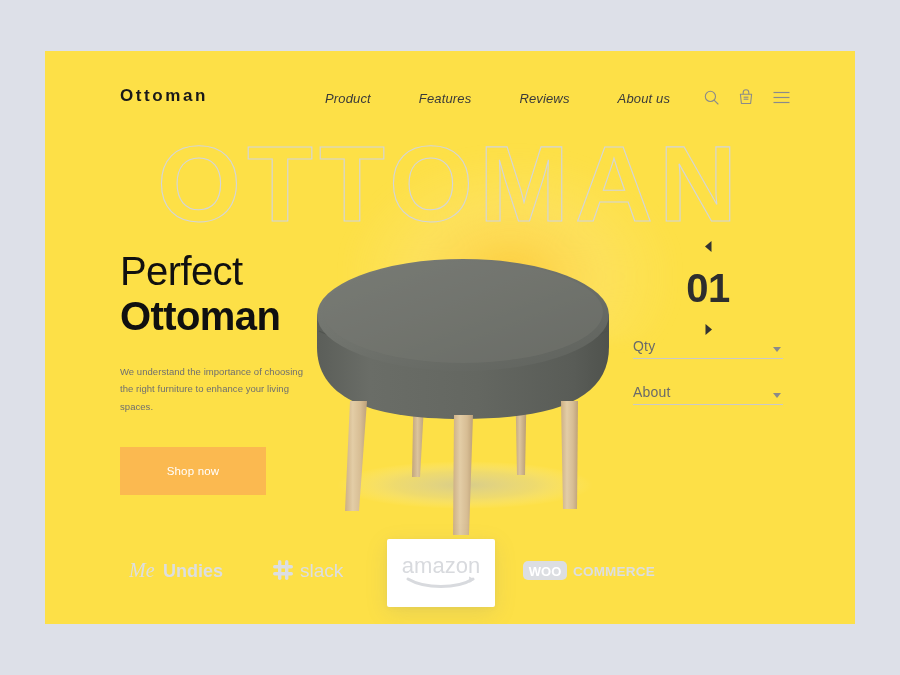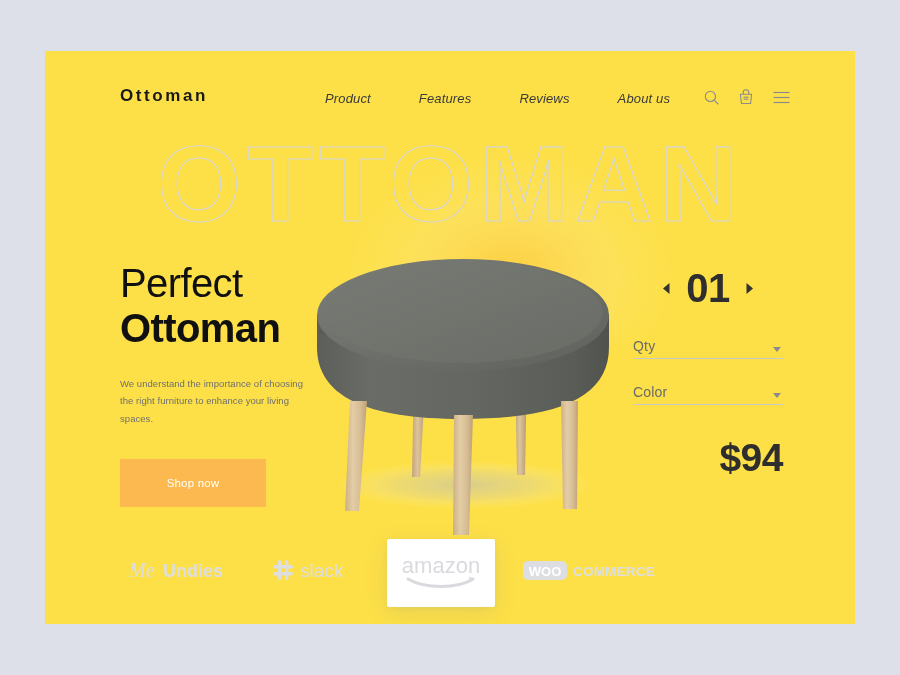--- a/index.html
+++ b/index.html
@@ -115,21 +115,20 @@
   }
 
   
   .hero-left { position: absolute; left: 75px; top: 198px; width: 230px; }
 
   .hero-title {
     font-size: 40px;
     line-height: 1.12;
     color: #101010;
     letter-spacing: -0.6px;
-    margin-top: 12px;
   }
   .hero-title .thin { font-weight: 400; display: block; }
   .hero-title .bold { font-weight: 700; display: block; }
 
   .hero-desc {
     margin-top: 24px;
     font-size: 9.5px;
     line-height: 1.85;
     color: #6f6f6f;
     width: 196px;
@@ -166,20 +165,21 @@
 
   
   .hero-right { position: absolute; left: 588px; top: 212px; width: 150px; }
 
   .carousel {
     display: flex;
     align-items: center;
     justify-content: center;
     gap: 16px;
     height: 50px;
+    flex-direction: column;
   }
   .arrow {
     background: none; border: none; padding: 0;
     cursor: pointer;
     line-height: 0;
     color: #333333;
   }
   .slide-num {
     font-size: 40px;
     font-weight: 700;
@@ -379,29 +379,28 @@
     <div class="field">
       <span class="field-label">Qty</span>
       <span class="field-caret">
         <svg width="8" height="5" viewBox="0 0 8 5">
             <polygon points="0,0 8,0 4,5" fill="#8a8a8a"></polygon>
           </svg>
       </span>
     </div>
 
     <div class="field">
-      <span class="field-label">Color</span>
+      <span class="field-label">About</span>
       <span class="field-caret">
         <svg width="8" height="5" viewBox="0 0 8 5">
             <polygon points="0,0 8,0 4,5" fill="#8a8a8a"></polygon>
           </svg>
       </span>
     </div>
 
-    <div class="price">$94</div>
   </div>
 
   <div class="logos">
 
     <div class="logo-amazon-card"></div>
 
     <div class="logo-item" style="left:60px; width:140px;">
       <svg width="116" height="26" viewBox="0 0 116 26">
         <text x="0" y="19" font-family="Liberation Serif, serif" font-size="20" font-style="italic" fill="#dcdee2">Me</text>
         <text x="34" y="19" font-family="Liberation Sans, sans-serif" font-size="18" font-weight="bold" fill="#dcdee2">Undies</text>

